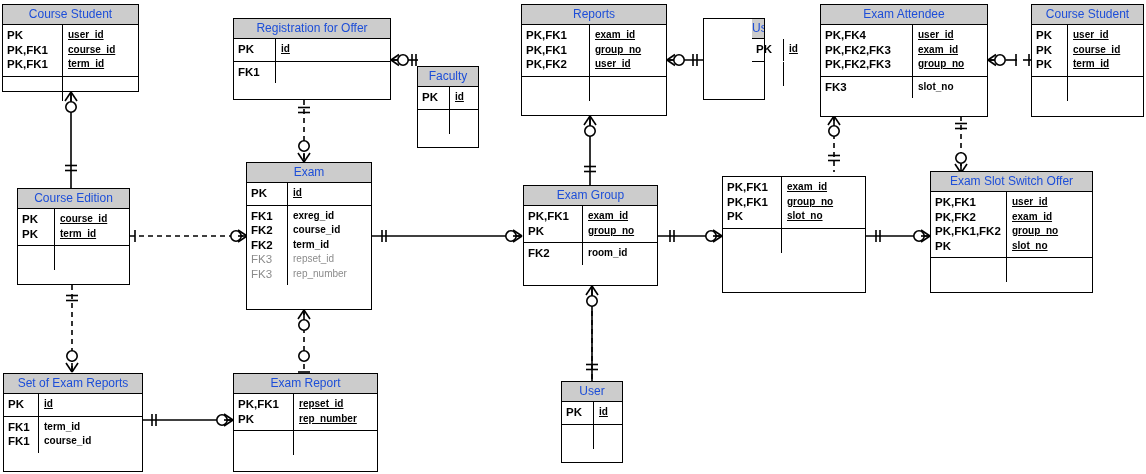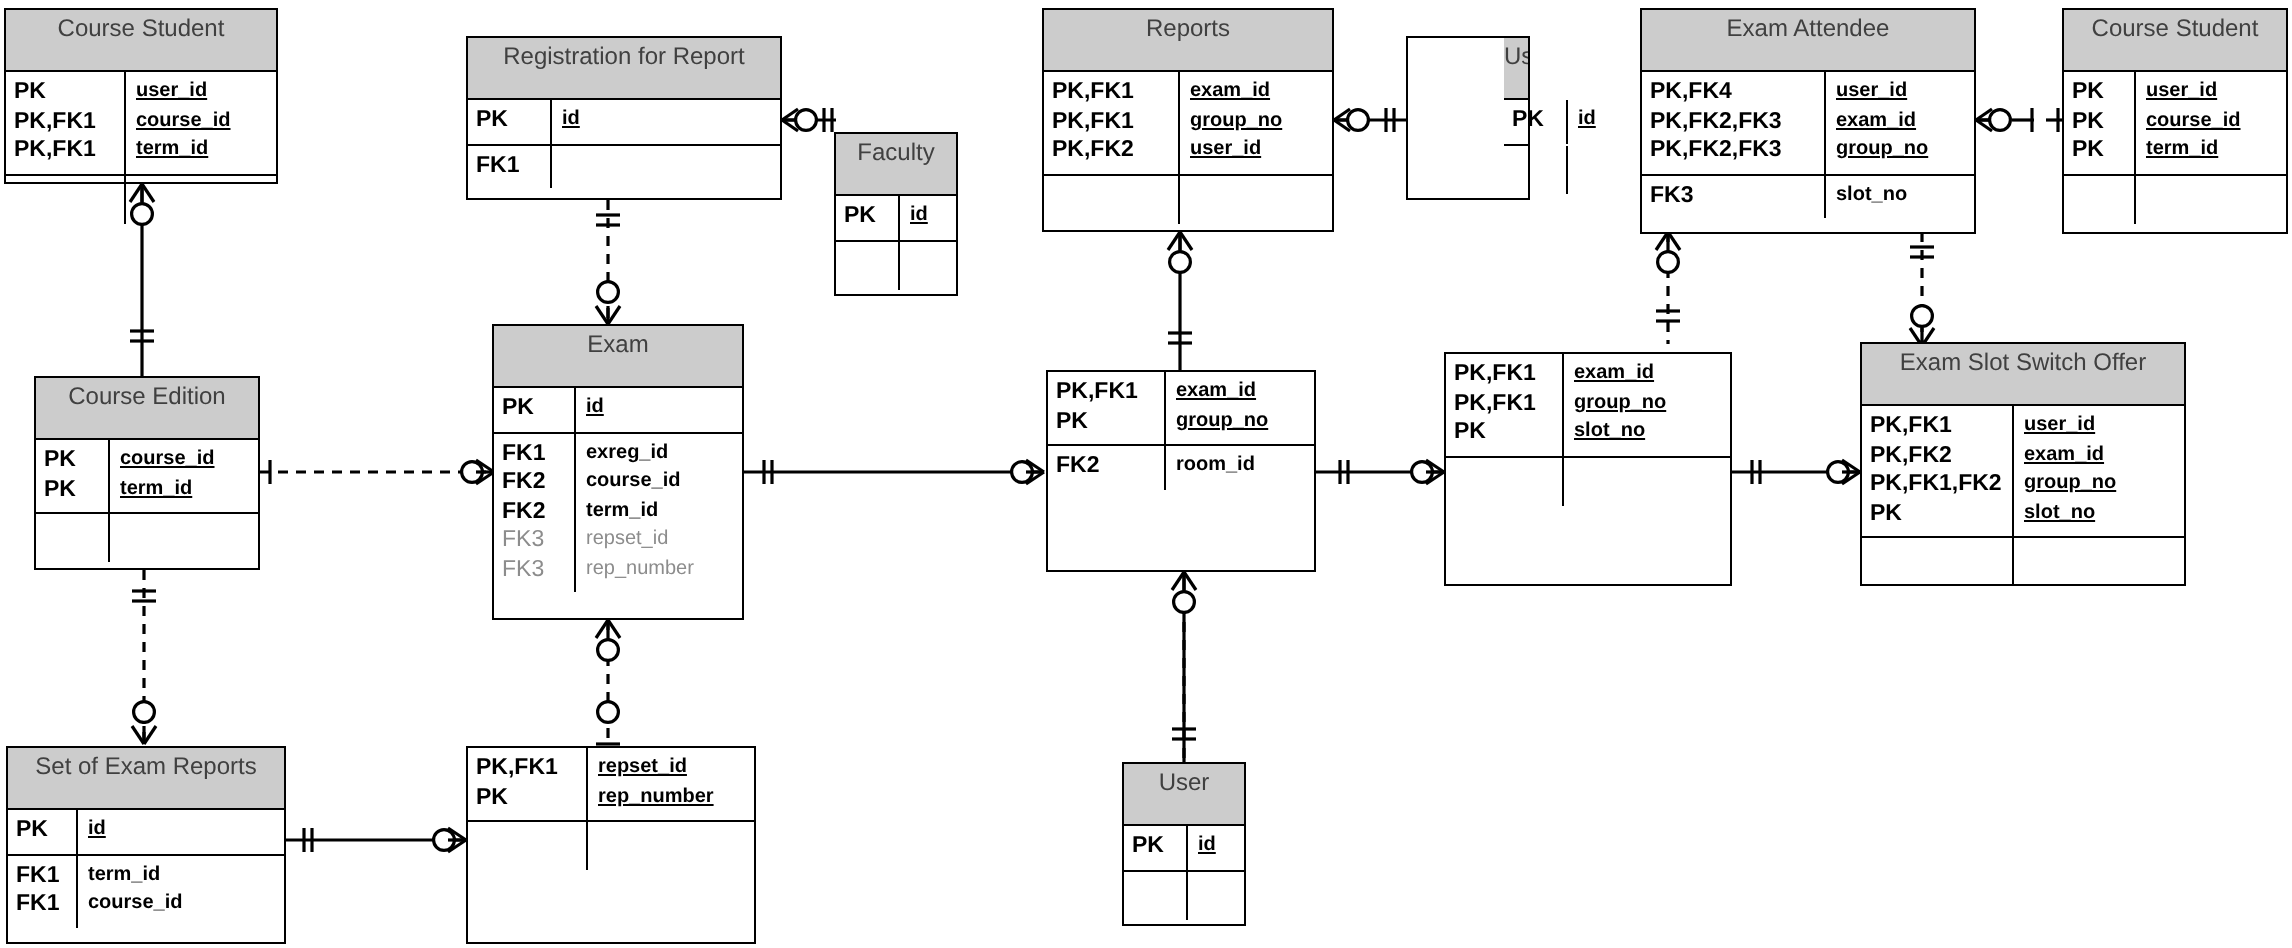--- a/index.html
+++ b/index.html
@@ -22,22 +22,22 @@
     background:#ffffff;
     z-index:5;
   }
   .ent-title{
     box-sizing:border-box;
     background:#cccccc;
     border-bottom:1px solid #000;
     text-align:center;
     font-size:12px;
     line-height:18px;
-    height:31px;
-    color:#404040;
+    height:20px;
+    color:#1d4ed8;
     white-space:nowrap;
     overflow:hidden;
   }
   .sect{
     display:flex;
     box-sizing:border-box;
     justify-content:space-between;
   }
   .sect + .sect{border-top:1px solid #000;}
   .keycol{
@@ -86,21 +86,21 @@
             <div class="row pkrow"><span>course_id</span></div>
             <div class="row pkrow"><span>term_id</span></div>
           </div>
         </div>
         <div class="sect empty-sect">
           <div class="keycol" style="width: 60px;"></div>
           <div class="attrcol"></div>
         </div>
       </div>
       <div class="entity" style="left: 233px; top: 18px; width: 158px; height: 82px;">
-        <div class="ent-title">Registration for Report</div>
+        <div class="ent-title">Registration for Offer</div>
         <div class="sect">
           <div class="keycol" style="width: 42px;">
             <div class="row">PK</div>
           </div>
           <div class="attrcol">
             <div class="row pkrow"><span>id</span></div>
           </div>
         </div>
         <div class="sect">
           <div class="keycol" style="width: 42px;">
@@ -237,20 +237,21 @@
           <div class="attrcol">
             <div class="row">exreg_id</div>
             <div class="row">course_id</div>
             <div class="row">term_id</div>
             <div class="row dim">repset_id</div>
             <div class="row dim">rep_number</div>
           </div>
         </div>
       </div>
       <div class="entity" style="left: 523px; top: 185px; width: 135px; height: 101px;">
+        <div class="ent-title">Exam Group</div>
         <div class="sect">
           <div class="keycol" style="width: 59px;">
             <div class="row">PK,FK1</div>
             <div class="row">PK</div>
           </div>
           <div class="attrcol">
             <div class="row pkrow"><span>exam_id</span></div>
             <div class="row pkrow"><span>group_no</span></div>
           </div>
         </div>
@@ -317,20 +318,21 @@
             <div class="row">FK1</div>
             <div class="row">FK1</div>
           </div>
           <div class="attrcol">
             <div class="row">term_id</div>
             <div class="row">course_id</div>
           </div>
         </div>
       </div>
       <div class="entity" style="left: 233px; top: 373px; width: 145px; height: 99px;">
+        <div class="ent-title">Exam Report</div>
         <div class="sect">
           <div class="keycol" style="width: 60px;">
             <div class="row">PK,FK1</div>
             <div class="row">PK</div>
           </div>
           <div class="attrcol">
             <div class="row pkrow"><span>repset_id</span></div>
             <div class="row pkrow"><span>rep_number</span></div>
           </div>
         </div>

